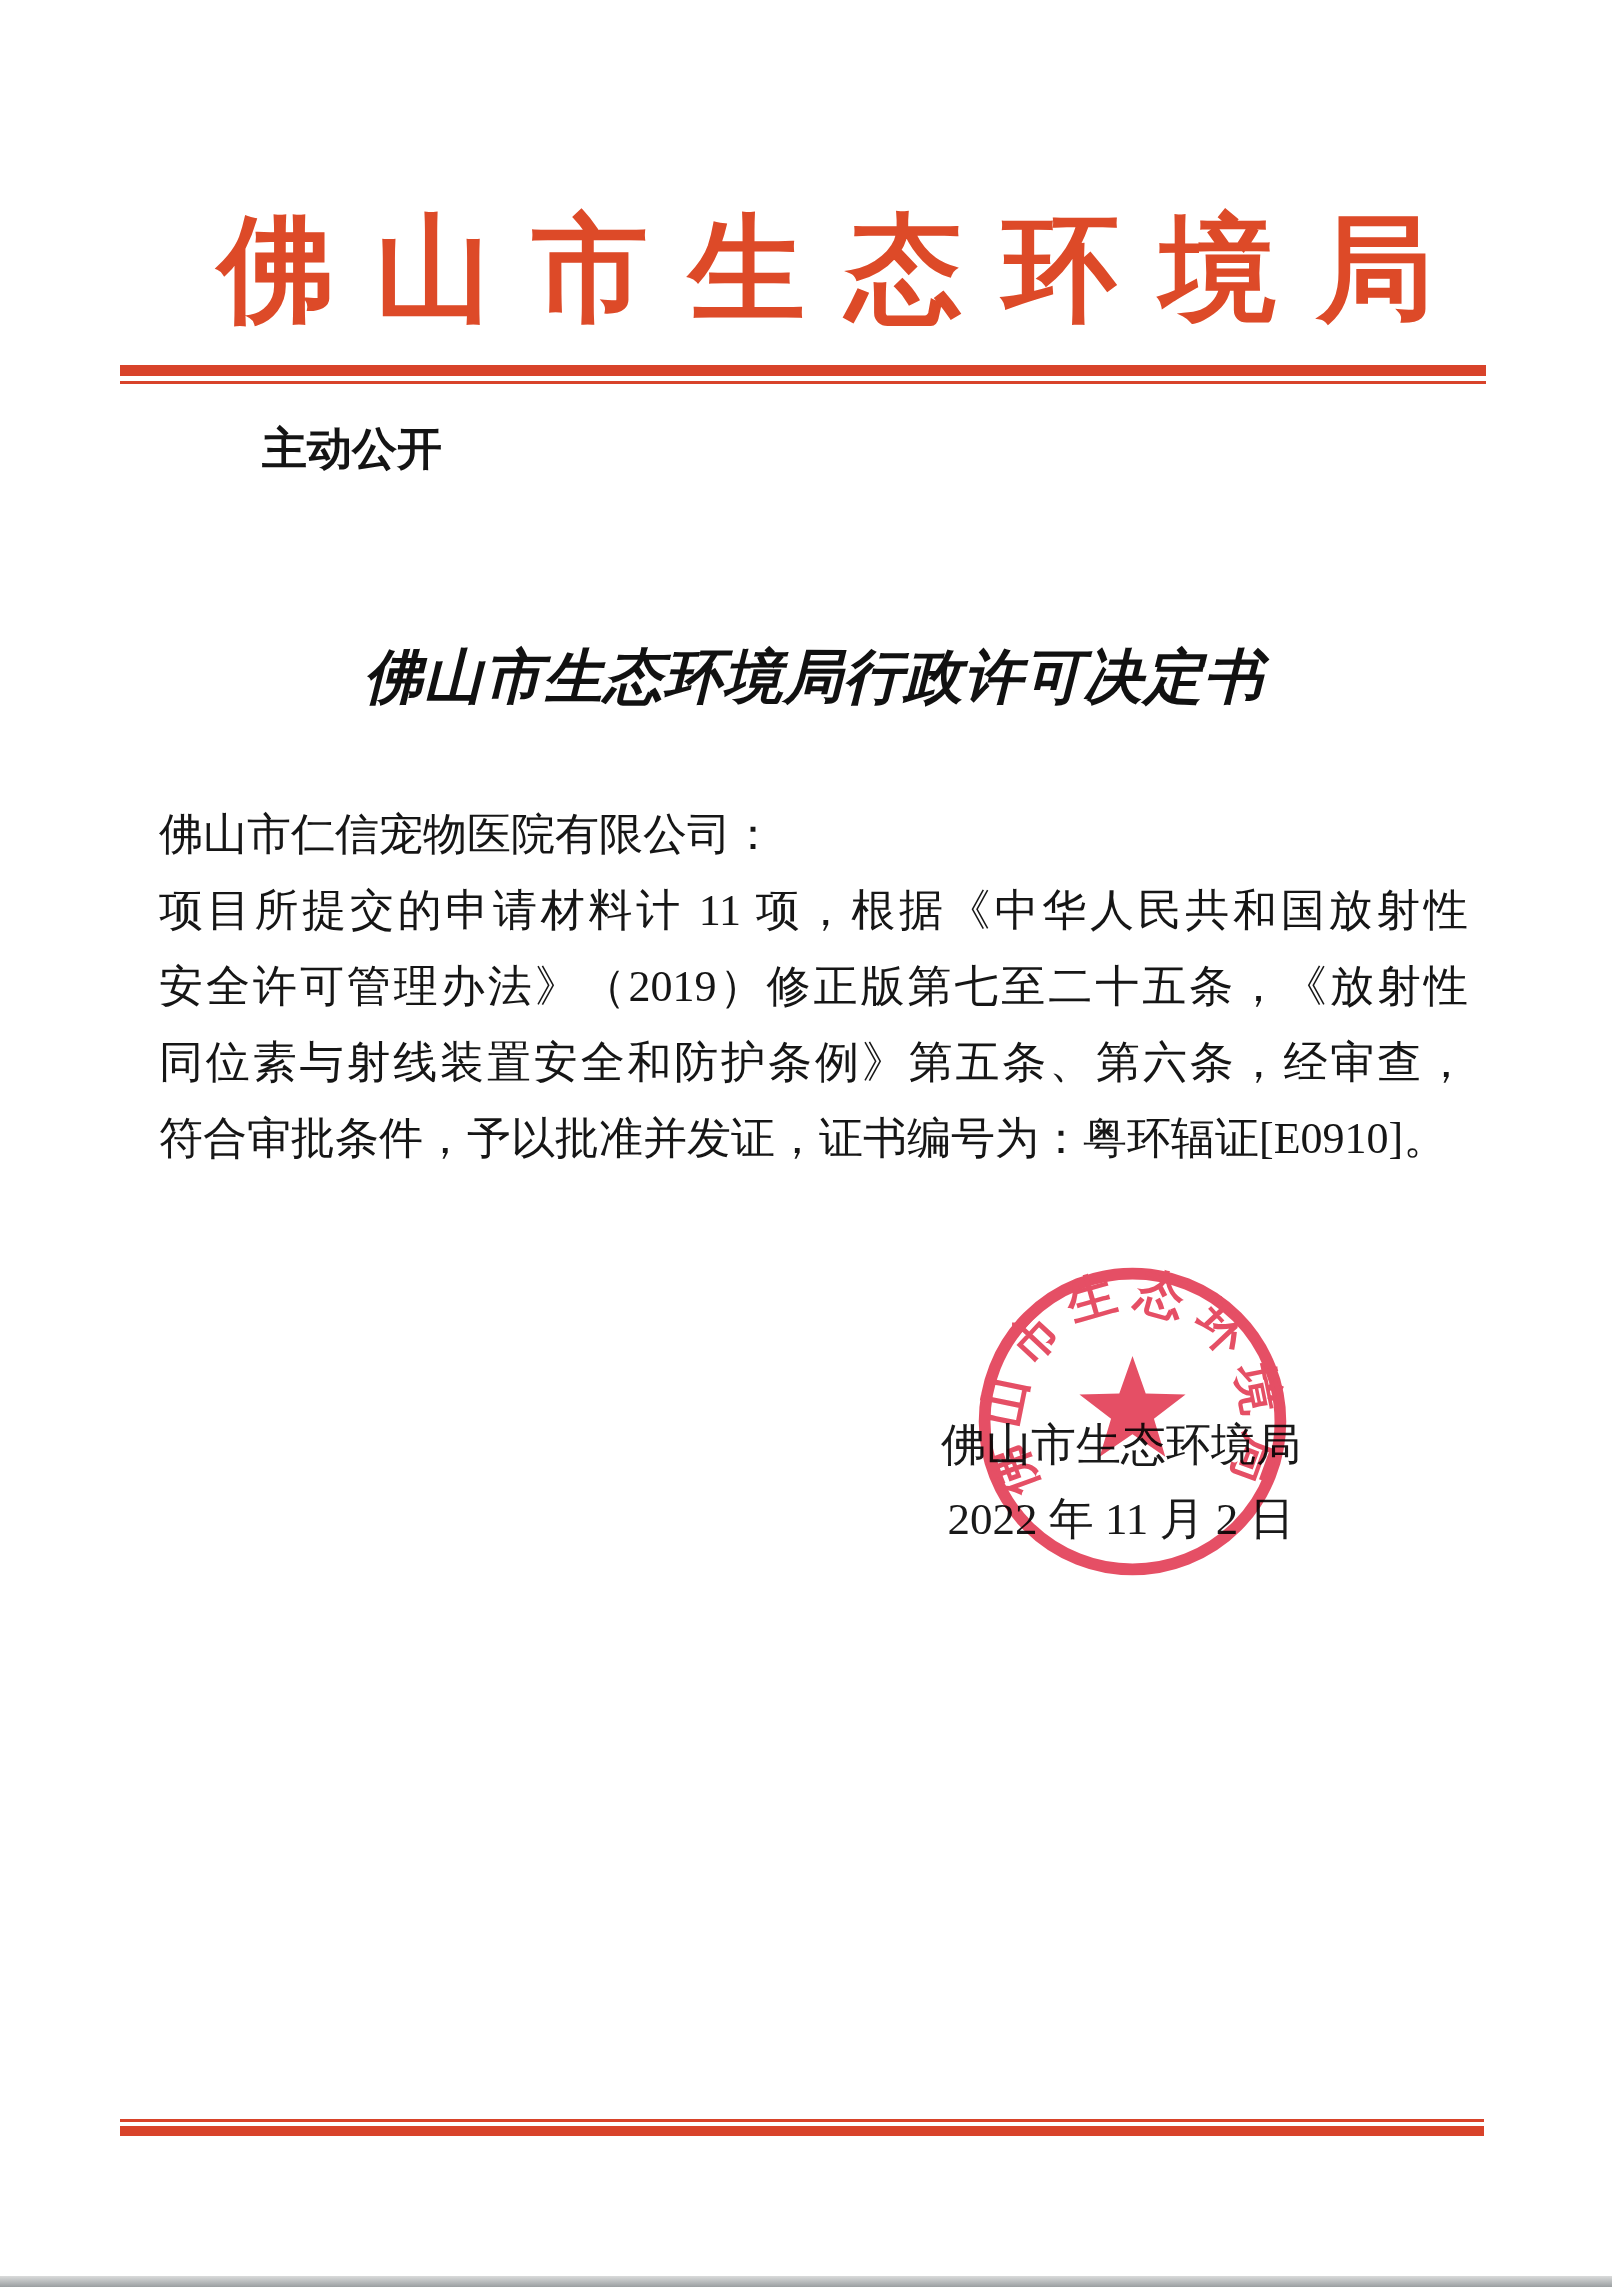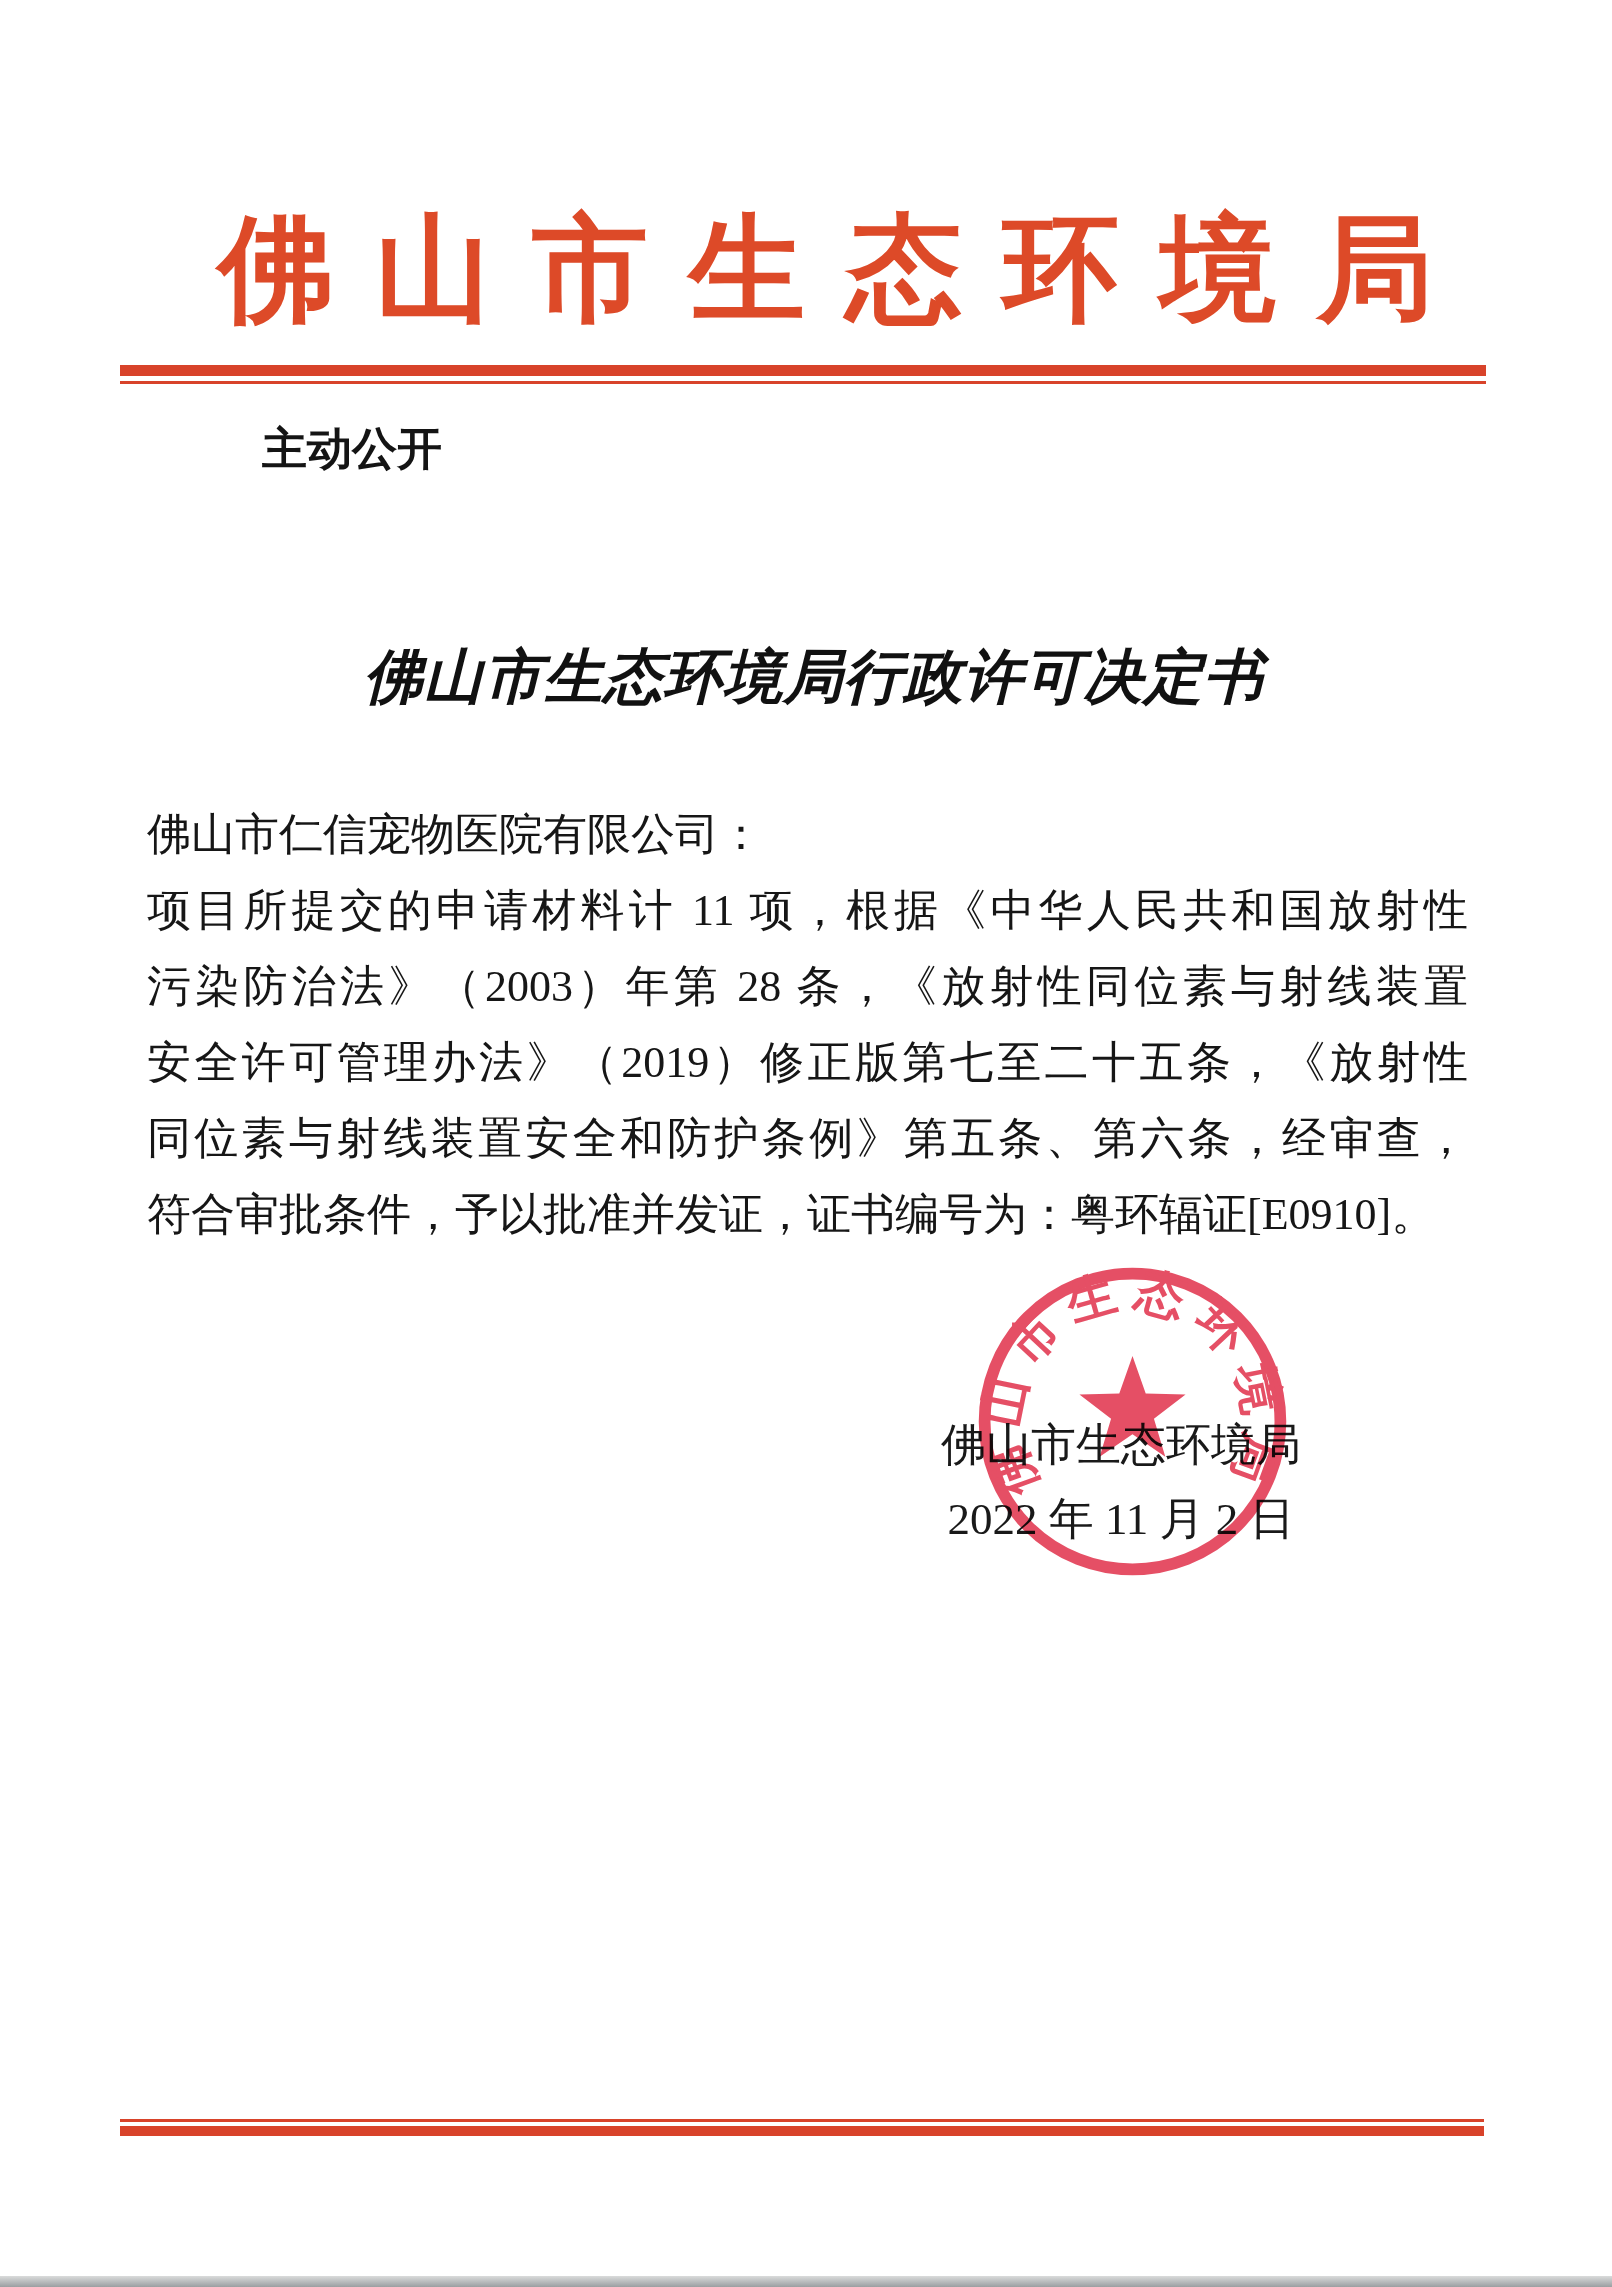--- a/index.html
+++ b/index.html
@@ -68,21 +68,21 @@
   
   .body-block {
     position: absolute;
     left: 147px;
     top: 797px;
     width: 1321px;
     font-size: 44px;
     line-height: 76px;
     color: #161616;
   }
-  .bline { height: 76px; overflow: hidden; text-align: justify; text-align-last: justify; }
+  .bline { height: 76px; overflow: hidden; text-align: justify; text-align-last: justify; margin-left: 12px; }
   .bline.no-just { text-align-last: left; }
   .bline.indent { text-indent: 90px; }
   
   .sign-block {
     position: absolute;
     left: 929px;
     top: 1408px;
     width: 384px;
     text-align: center;
     font-size: 45px;
@@ -119,21 +119,20 @@
   <div class="rule rule-top-thick"></div>
   <div class="rule rule-top-thin"></div>
 
   <div class="publicity">主动公开</div>
 
   <div class="doc-title">佛山市生态环境局行政许可决定书</div>
 
   <div class="body-block">
     <div class="bline no-just">佛山市仁信宠物医院有限公司：</div>
     <div class="bline">项目所提交的申请材料计 11 项，根据《中华人民共和国放射性</div>
-    <div class="bline">污染防治法》（2003）年第 28 条，《放射性同位素与射线装置</div>
     <div class="bline">安全许可管理办法》（2019）修正版第七至二十五条，《放射性</div>
     <div class="bline">同位素与射线装置安全和防护条例》第五条、第六条，经审查，</div>
     <div class="bline no-just">符合审批条件，予以批准并发证，证书编号为：粤环辐证[E0910]。</div>
   </div>
 
   <div class="sign-block">
     <div>佛山市生态环境局</div>
     <div>2022 年 11 月 2 日</div>
   </div>
 

